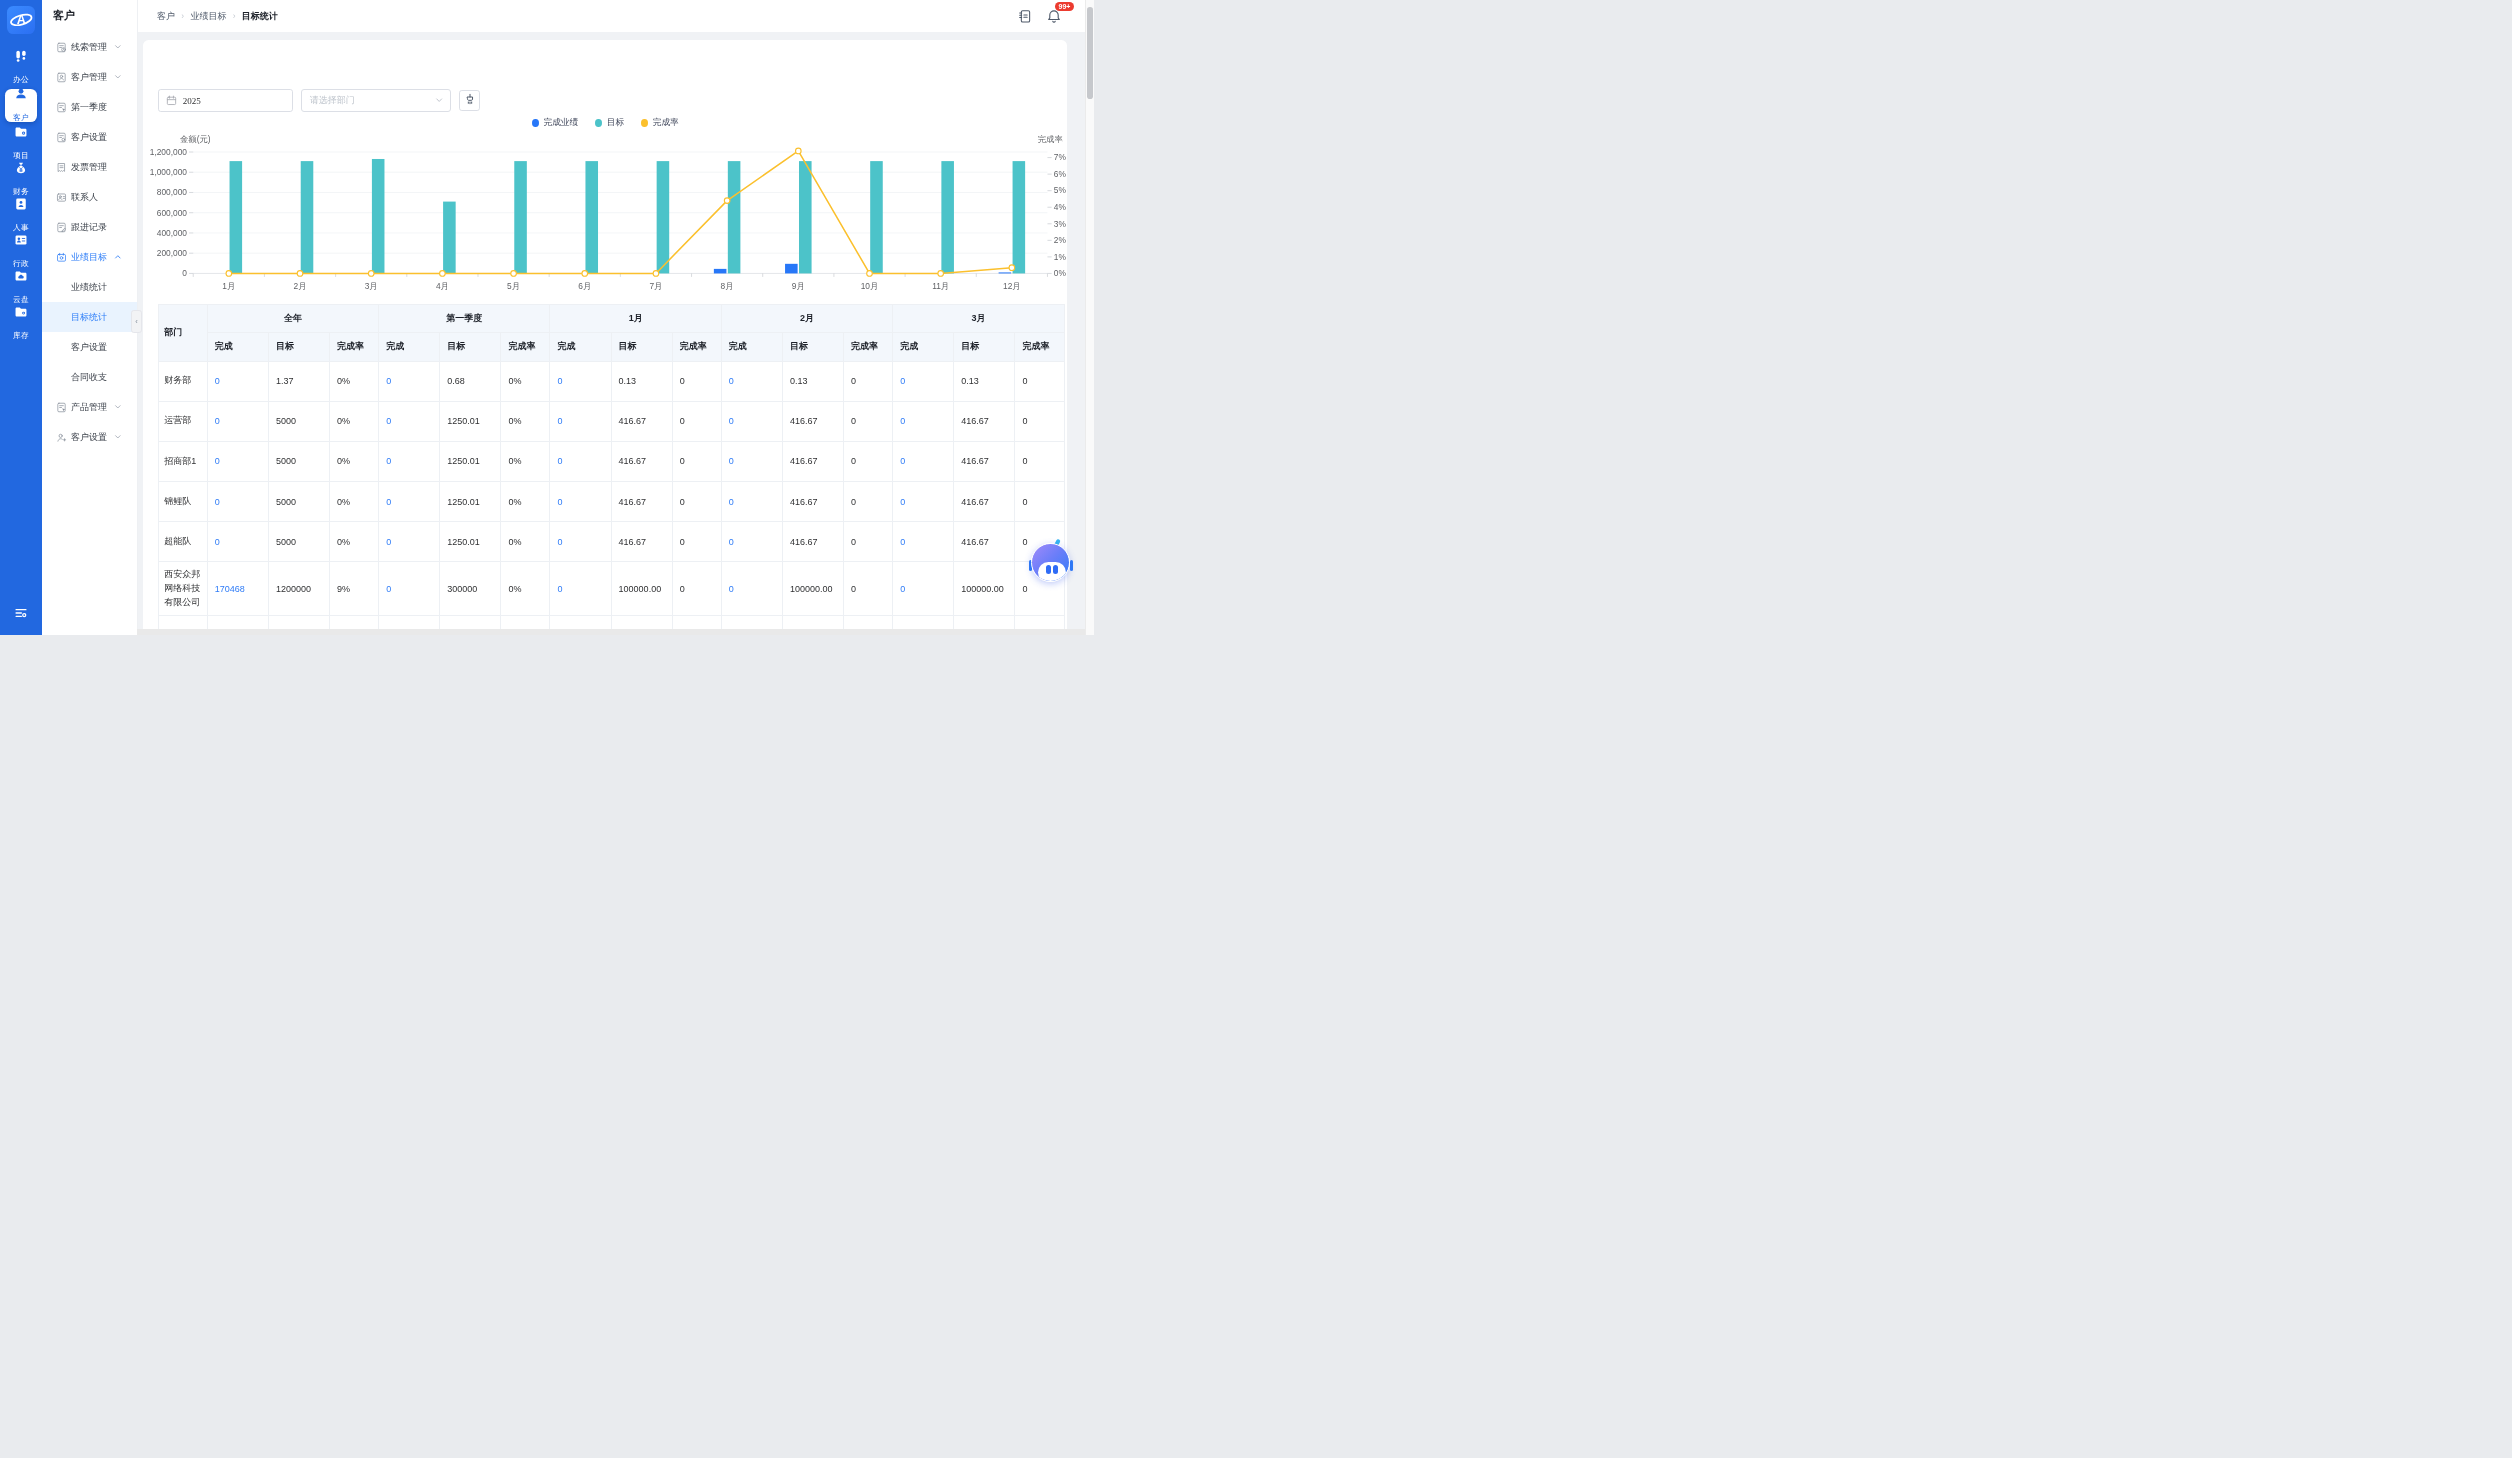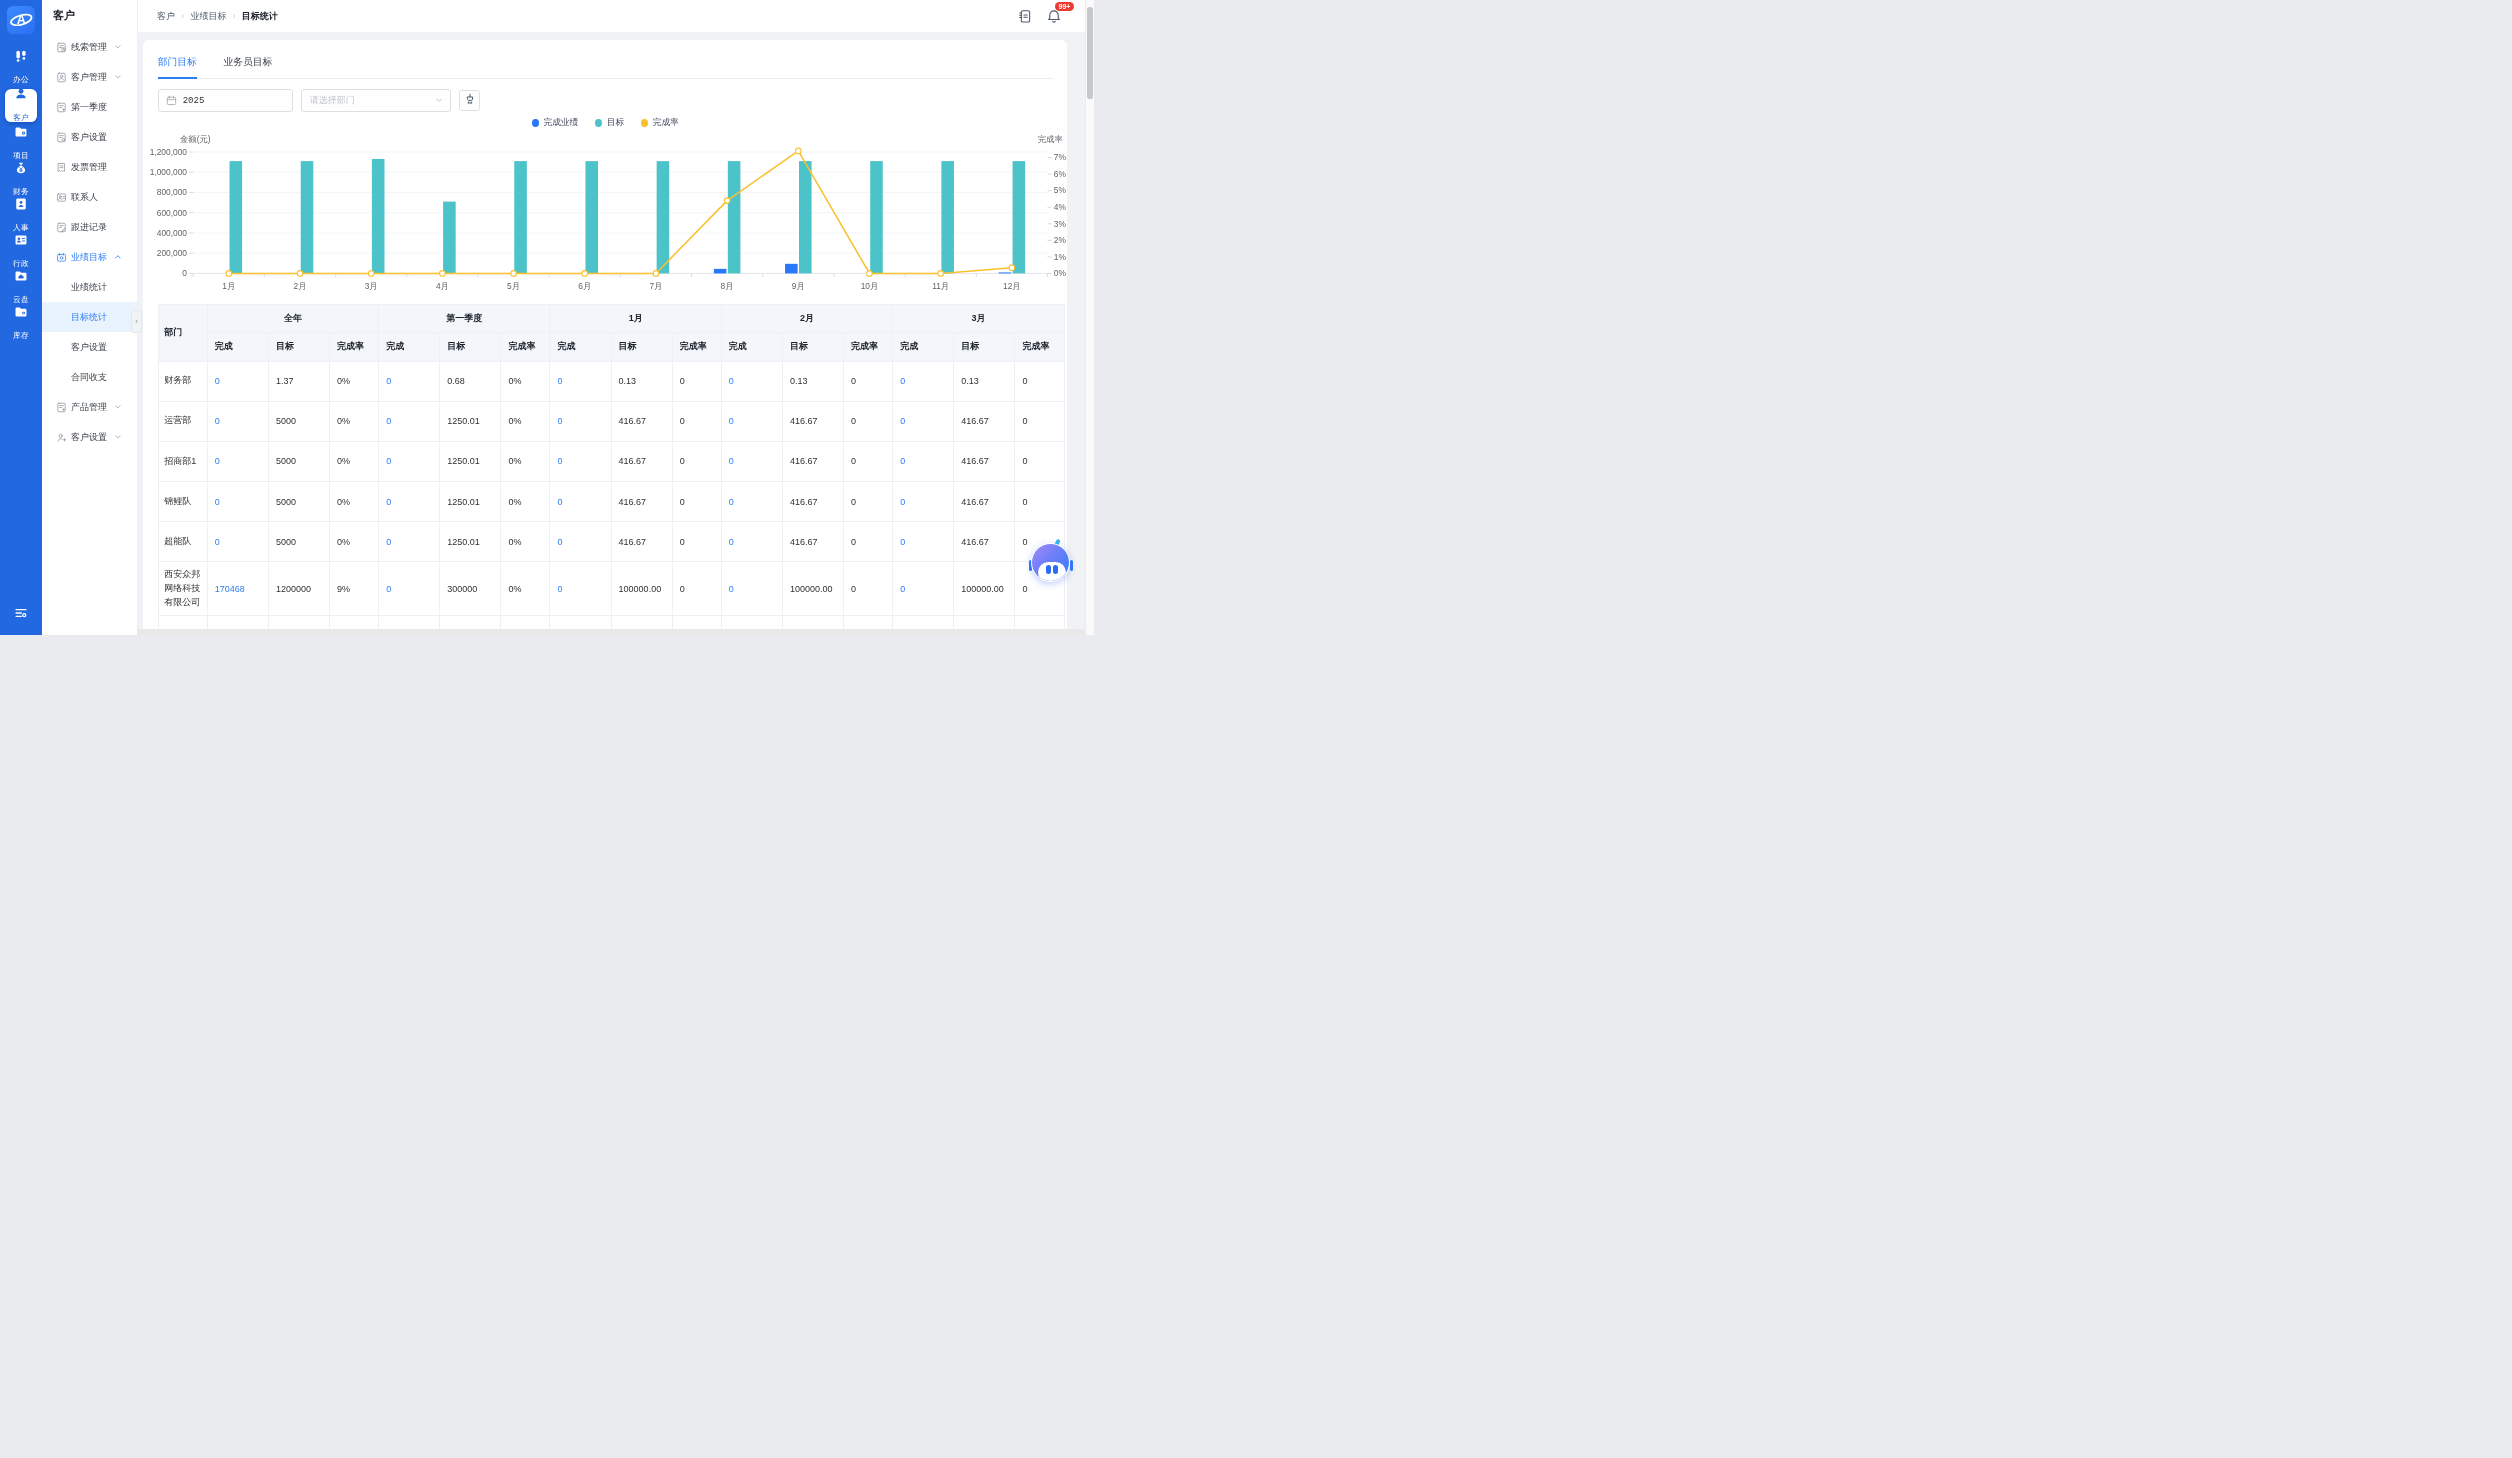--- a/index.html
+++ b/index.html
@@ -39,21 +39,21 @@
   .tico{position:relative;color:#4e5969;cursor:pointer;display:flex;}
   .badge{position:absolute;left:7.7px;top:-6.3px;background:#ec3b2f;color:#fff;font-size:7px;font-weight:bold;padding:1px 3.8px;border-radius:6.3px;white-space:nowrap;}
   
   .card{position:absolute;left:143px;top:40px;width:924px;height:595px;background:#fff;border-radius:5.6px;overflow:hidden;}
   .tabs{position:absolute;left:14.7px;top:0;width:895px;height:38px;border-bottom:0.7px solid #e9ecf0;display:flex;align-items:flex-end;}
   .tab{position:relative;margin-right:26.5px;padding:14px 0 9px 0;font-size:9.8px;color:#333a45;cursor:pointer;}
   .tab.active{color:#2b7cf7;}
   .tab.active:after{content:"";position:absolute;left:0;right:0;bottom:-0.7px;height:1.4px;background:#2b7cf7;}
   .filters{position:absolute;left:14.7px;top:49px;display:flex;align-items:center;gap:8.4px;}
   .f-input{position:relative;width:133px;height:21px;border:0.7px solid #dcdfe6;border-radius:2.8px;background:#fff;display:flex;align-items:center;cursor:pointer;}
-  .f-input input{border:0;outline:0;background:transparent;font-size:9px;color:#303133;width:84px;margin-left:22px;font-family:Liberation Mono, monospace;}
+  .f-input input{border:0;outline:0;background:transparent;font-size:9px;color:#303133;width:84px;margin-left:22px;font-family:Liberation Serif, serif;}
   .f-cal{position:absolute;left:7px;top:4.9px;color:#a8abb2;display:flex;}
   .f-select{position:relative;width:148px;height:21px;border:0.7px solid #dcdfe6;border-radius:3px;display:flex;align-items:center;cursor:pointer;}
   .f-select .ph{margin-left:7.7px;font-size:9px;color:#bec4cc;}
   .f-chev{position:absolute;right:6.3px;top:6.3px;color:#c0c4cc;display:flex;}
   .f-btn{width:21px;height:21px;border:0.7px solid #dcdfe6;border-radius:2.8px;background:#fff;display:flex;align-items:center;justify-content:center;color:#4e5969;cursor:pointer;}
   .legend{position:absolute;left:14.7px;top:77px;width:895px;display:flex;justify-content:center;gap:16.7px;}
   .lg-item{display:flex;align-items:center;gap:4.9px;font-size:8.7px;color:#41485c;cursor:pointer;}
   .lg-dot{width:7px;height:8.4px;border-radius:50%;}
   .chart-wrap{position:absolute;left:0;top:93px;width:924px;height:172px;}
   
@@ -345,24 +345,20 @@
         <svg width="14" height="14.7" viewBox="0 0 20 21" fill="none" stroke="currentColor" stroke-width="1.6" stroke-linejoin="round" stroke-linecap="round">
           <path d="M10 2.6a6 6 0 0 0-6 6v4.2L2.4 15h15.2L16 12.8V8.6a6 6 0 0 0-6-6z"></path>
           <path d="M8.3 17.6a1.8 1.8 0 0 0 3.4 0"></path>
         </svg>
         <span class="badge">99+</span>
       </span>
     </div>
   </header>
 
   <section class="card">
-    <div class="tabs" id="tabs">
-        <div class="tab active">部门目标</div>
-        <div class="tab">业务员目标</div>
-      </div>
 
     <div class="filters">
       <div class="f-input">
         <span class="f-cal">
           <svg width="11" height="11" viewBox="0 0 18 18" fill="none" stroke="currentColor" stroke-width="1.4" stroke-linecap="round">
             <rect x="2.2" y="3.6" width="13.6" height="12" rx="1.6"></rect>
             <path d="M5.8 1.8v3.4M12.2 1.8v3.4M2.2 7.6h13.6"></path>
           </svg>
         </span>
         <input readonly="" value="2025" style="">

